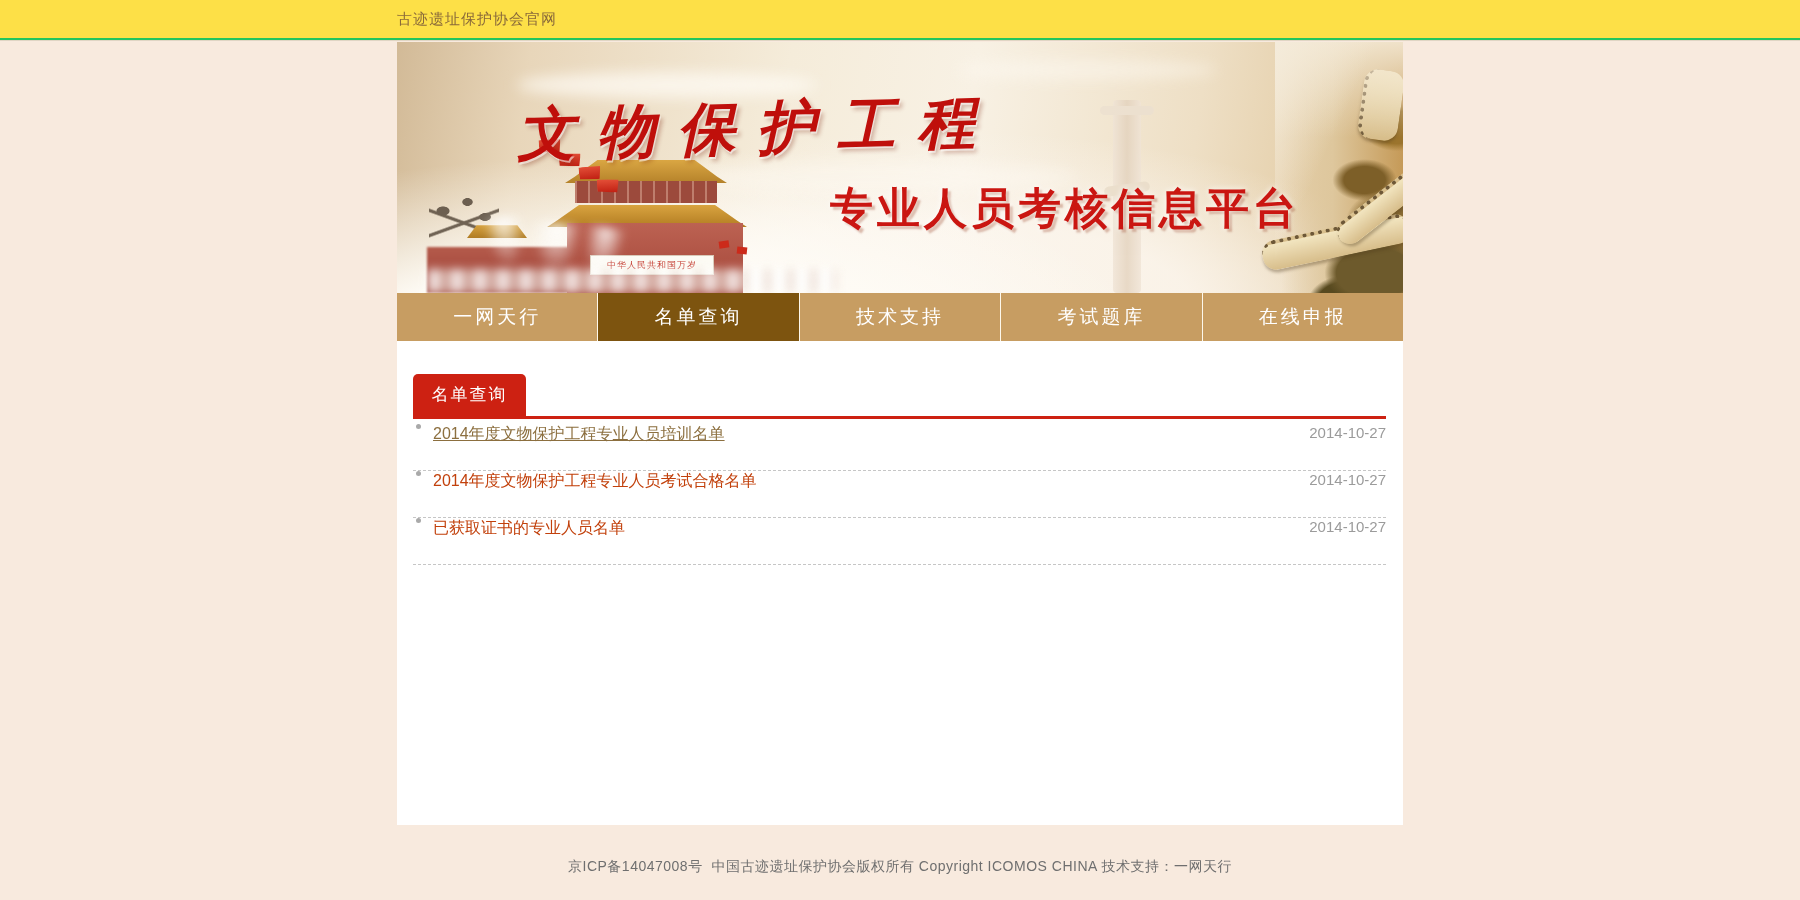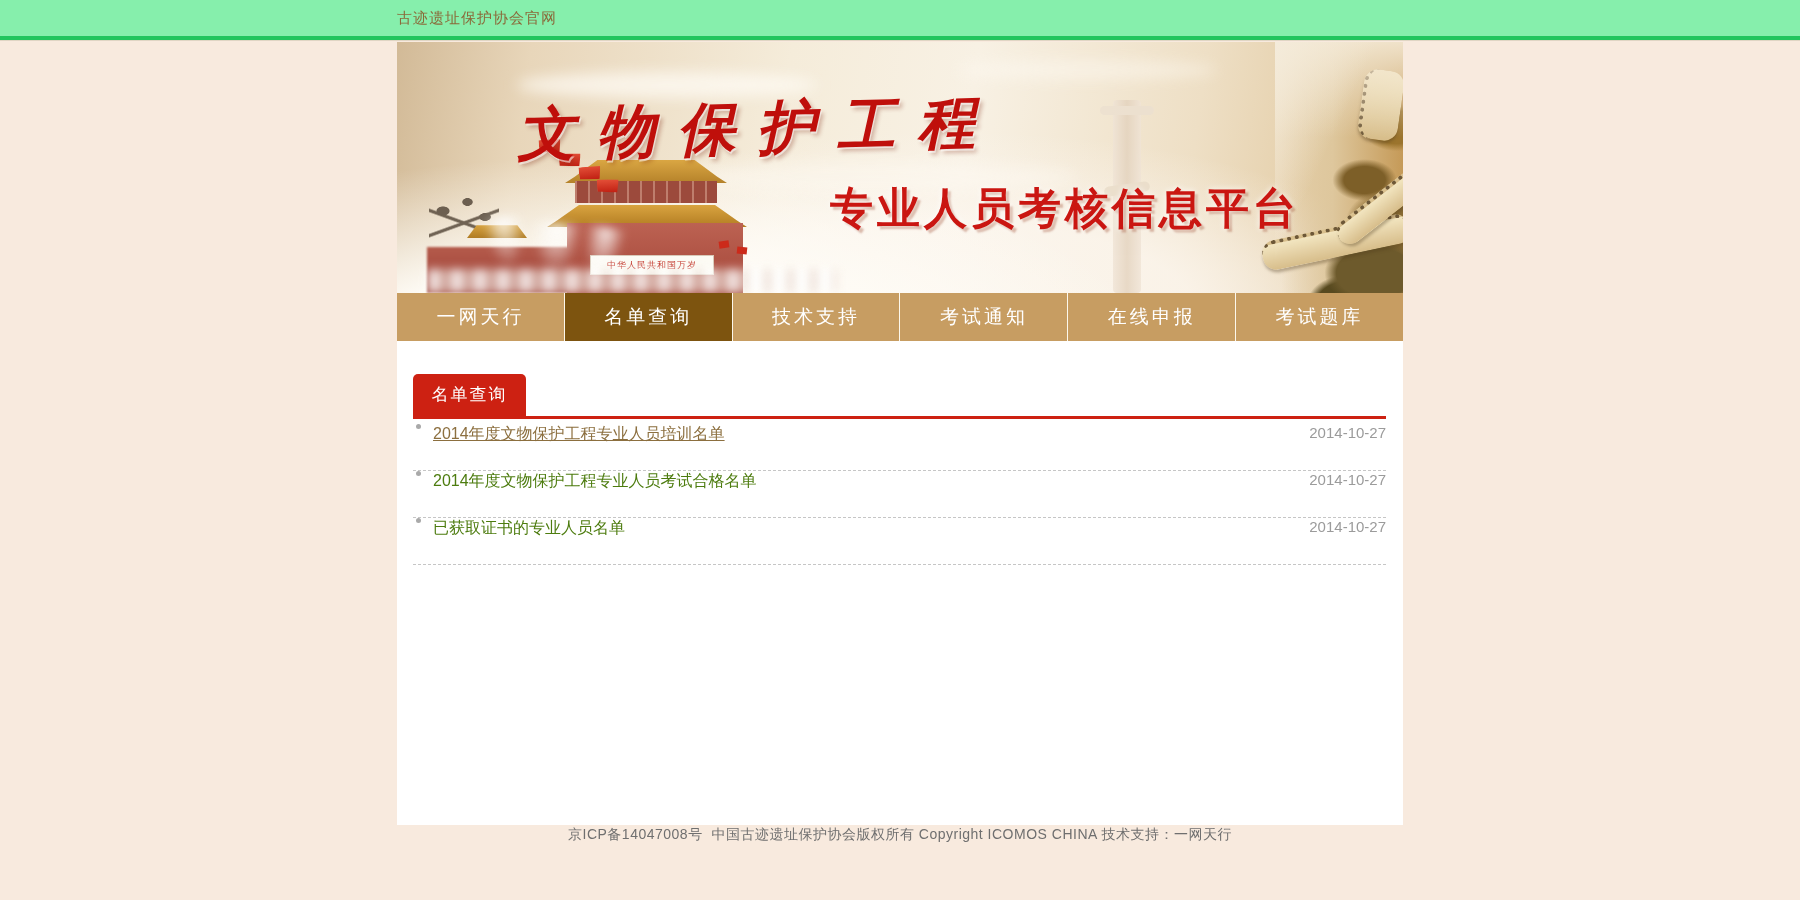--- a/index.html
+++ b/index.html
@@ -5,22 +5,22 @@
   * { margin:0; padding:0; box-sizing:border-box; }
   html,body { width:1800px; height:900px; }
   body {
     font-family:"Liberation Sans", sans-serif;
     background:#f8eade;
     overflow:hidden;
     position:relative;
   }
   
   .topbar {
-    height:40px; background:#86efac;
-    border-bottom:4px solid #22c55e;
+    height:40px; background:#fde047;
+    border-bottom:2px solid #22c55e;
     box-shadow:0 1px 0 #e0d5c4;
   }
   .topbar-inner { width:1006px; margin:0 auto; height:100%; display:flex; align-items:center; }
   .site-title { font-size:15px; color:#8a6a3a; letter-spacing:1px; }
 
   .page { width:1006px; margin:0 auto; }
 
   
   .banner {
     position:relative; margin-top:2px; height:251px; overflow:hidden;
@@ -139,26 +139,26 @@
   .content { background:#ffffff; min-height:484px; padding-bottom:40px; }
   .section-head { margin:0 17px 0 16px; padding-top:33px; border-bottom:3px solid #cd2112; }
   .section-tab {
     display:inline-block; width:113px; height:42px; line-height:42px; text-align:center;
     background:#cd2112; color:#ffffff; font-size:17px; letter-spacing:2px;
     border-radius:5px 5px 0 0;
   }
   .news-list { list-style:none; margin:5px 17px 0 16px; }
   .news-row { display:flex; align-items:flex-start; height:47px; border-bottom:1px dashed #c6c6c6; }
   .bullet { width:5px; height:5px; border-radius:50%; background:#a9a9a9; margin:0 12px 0 3px; flex:none; }
-  .row-title { font-size:16px; color:#4d7c0f; text-decoration:none; }
+  .row-title { font-size:16px; color:#c2410c; text-decoration:none; }
   .row-title.is-link { color:#8c6f3f; text-decoration:underline; }
   .row-date { margin-left:auto; font-size:15px; color:#9b9b9b; }
 
   
-  .footer { text-align:center; }
+  .footer { padding-top:32px; text-align:center; }
   .footer-text { font-size:14px; color:#6f6f6f; letter-spacing:.5px; white-space:pre; }
 </style>
 </head>
 <body>
 
 <div class="topbar">
   <div class="topbar-inner">
     <span class="site-title">古迹遗址保护协会官网</span>
   </div>
 </div>
@@ -202,23 +202,22 @@
     </div>
 
     <div class="banner-title">文物保护工程</div>
     <div class="banner-subtitle">专业人员考核信息平台</div>
   </div>
 
   <div class="nav">
     <a class="nav-item">一网天行</a>
     <a class="nav-item active">名单查询</a>
     <a class="nav-item">技术支持</a>
-    <a class="nav-item">考试通知</a>
+    <a class="nav-item">考试题库</a>
     <a class="nav-item">在线申报</a>
-    <a class="nav-item">考试题库</a>
   </div>
 
   <div class="content">
     <div class="section-head">
       <div class="section-tab">名单查询</div>
     </div>
     <ul class="news-list">
       <li class="news-row">
         <span class="bullet"></span>
         <a class="row-title is-link">2014年度文物保护工程专业人员培训名单</a>

